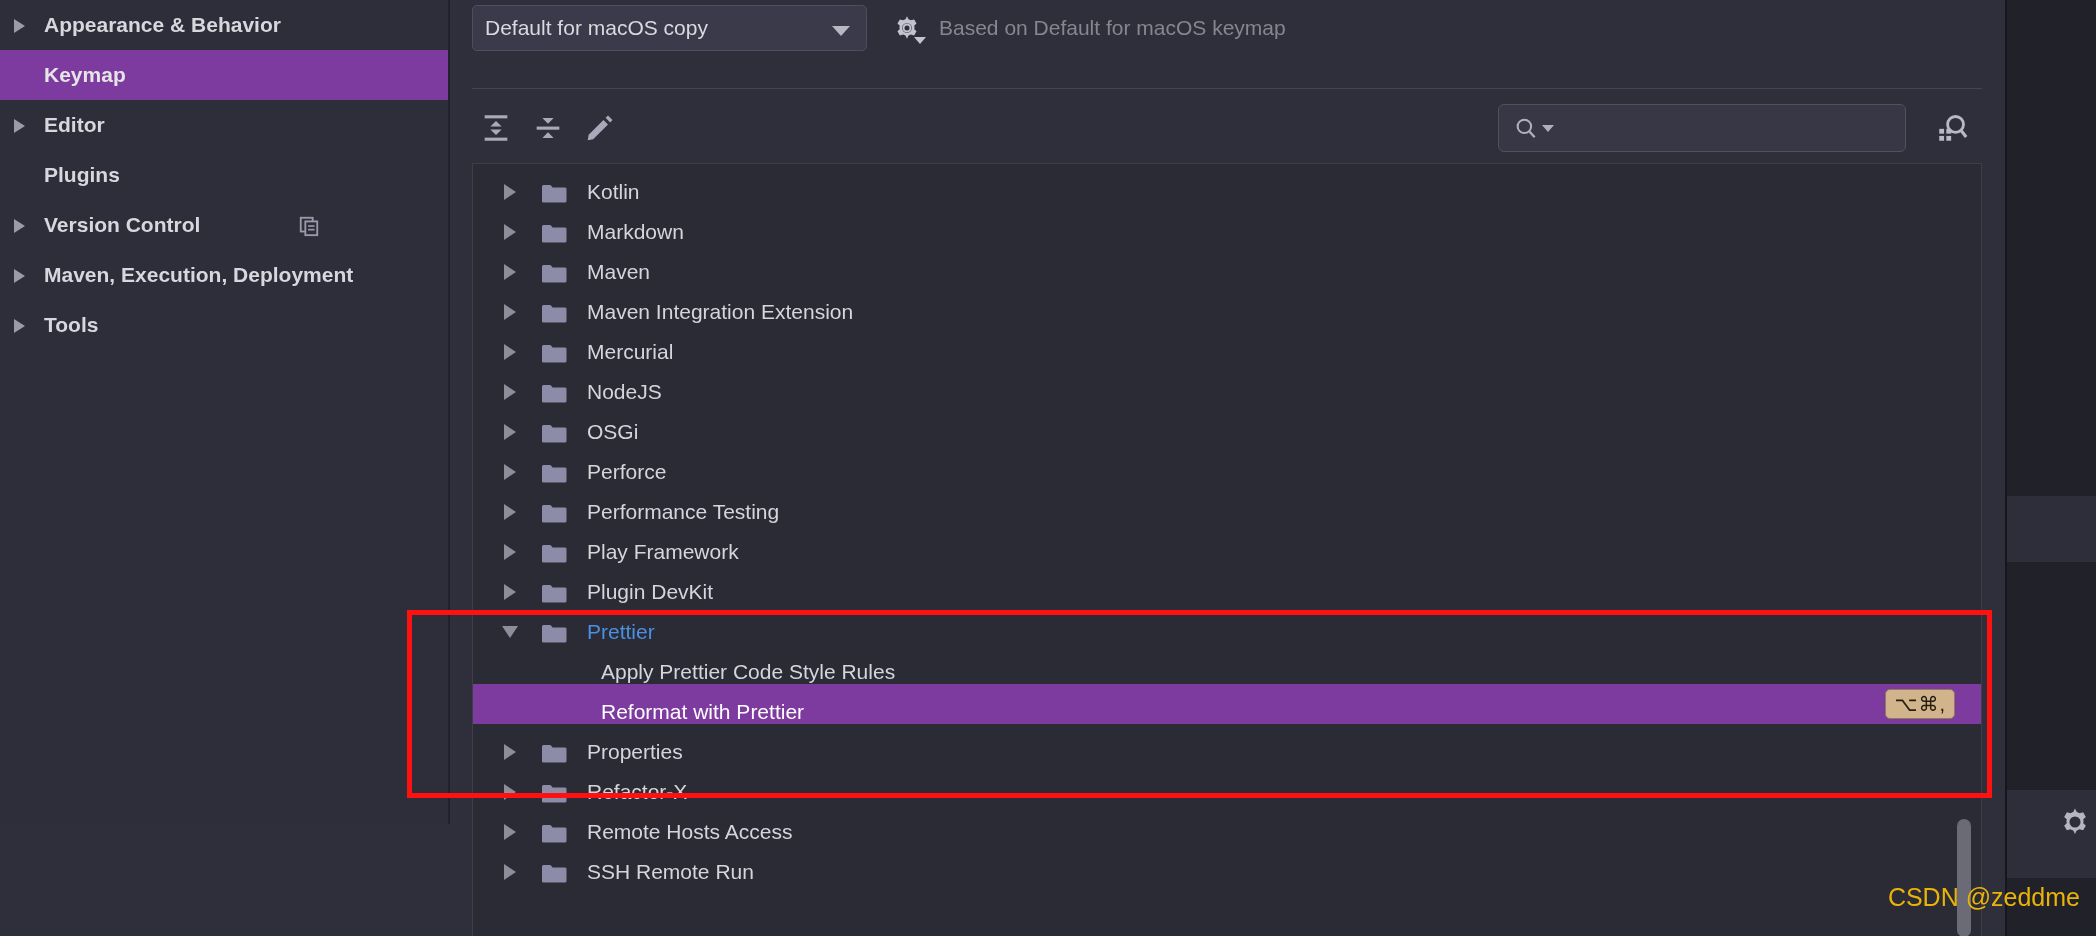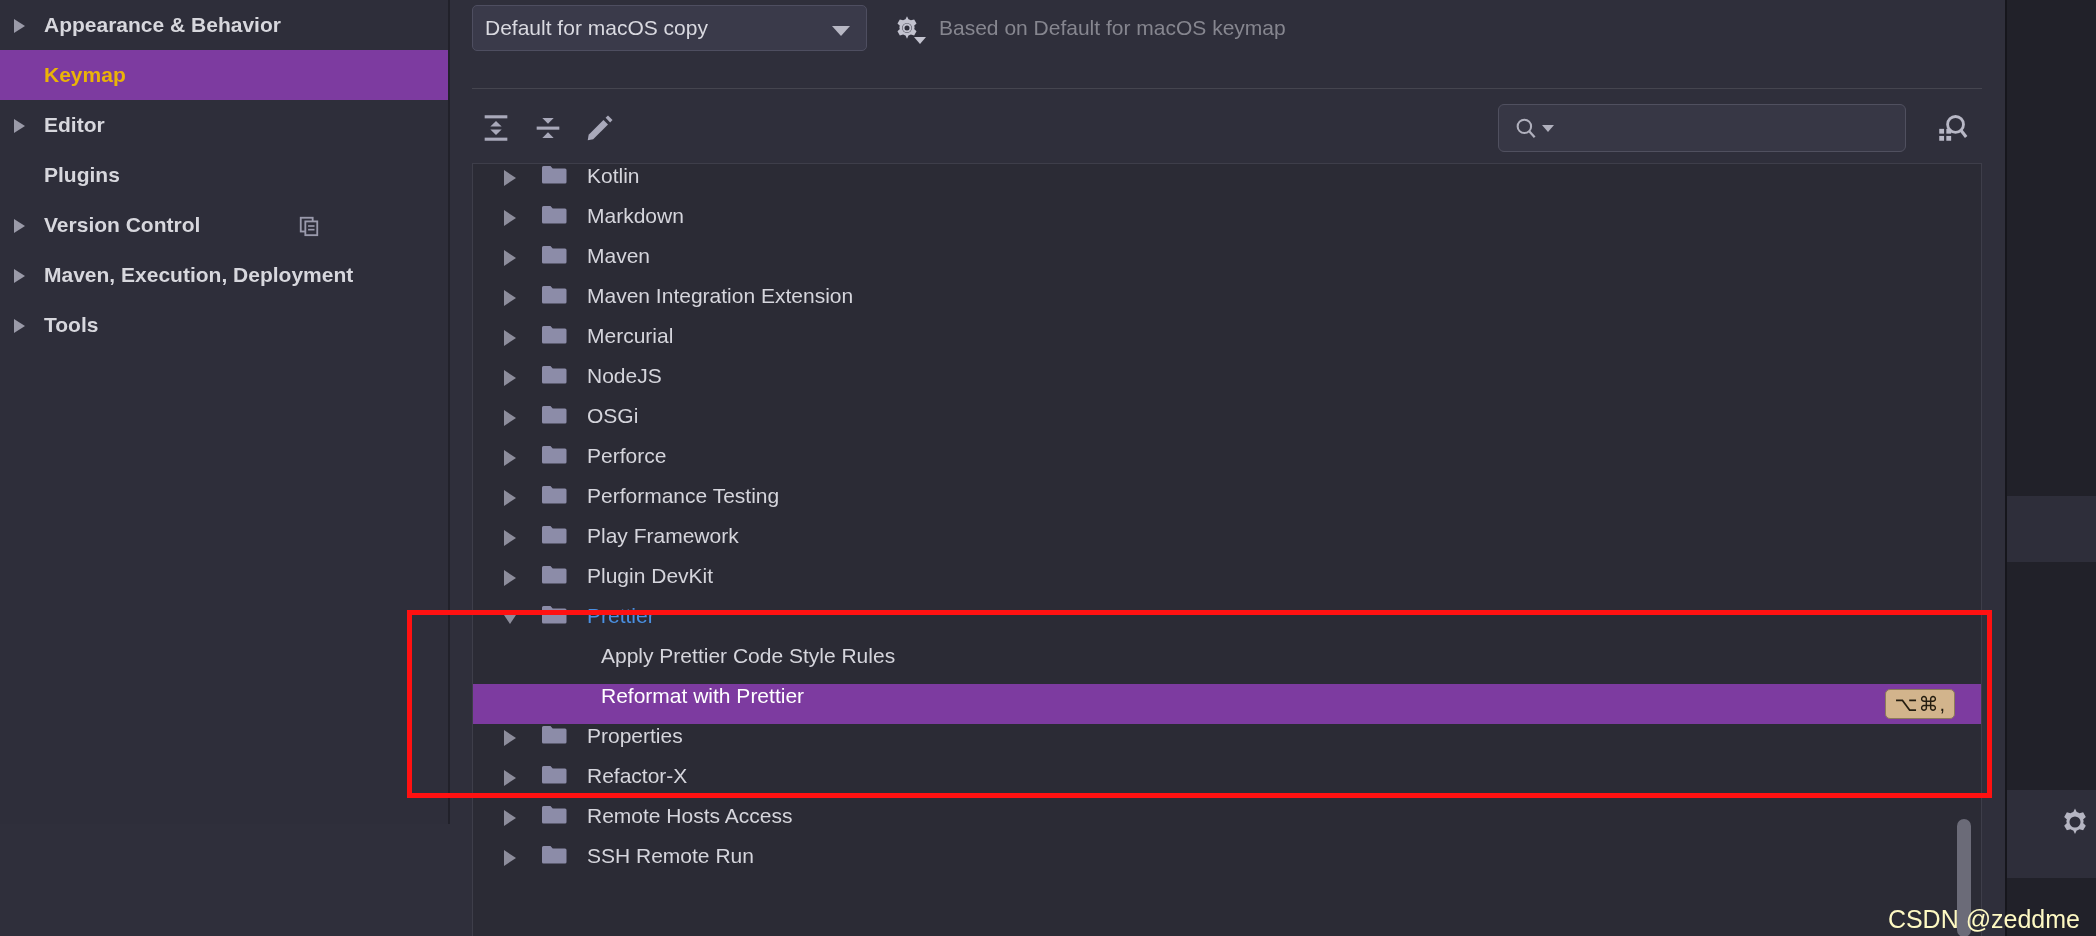--- a/index.html
+++ b/index.html
@@ -31,21 +31,21 @@
     position: relative;
     height: 50px;
     display: flex;
     align-items: center;
     padding-left: 10px;
     color: #d7d7dd;
     font-size: 21px;
     font-weight: bold;
     white-space: nowrap;
   }
-  .side-row.selected { background: #7d3ba0; color: #eab308; }
+  .side-row.selected { background: #7d3ba0; color: #e5e5e5; }
   .side-arrow {
     width: 22px; height: 22px;
     flex: 0 0 22px;
     position: relative;
   }
   .side-arrow.has::after {
     content: "";
     position: absolute;
     left: 4px; top: 5px;
     border-left: 11px solid #9a9aa8;
@@ -173,21 +173,21 @@
     overflow: hidden;
   }
   #tree-list {
     position: relative;
     width: 100%;
   }
   .tree-row {
     position: relative;
     height: 40px;
     display: flex;
-    align-items: flex-start;
+    align-items: flex-end;
     color: #d5d5dc;
     font-size: 21px;
     white-space: nowrap;
     gap: 10px;
   }
   .tree-row.selected { background: #7d3ba0; color: #ffffff; }
   .tree-row .t-arrow {
     flex: 0 0 26px;
     width: 26px; height: 26px;
     margin-left: 24px;
@@ -270,22 +270,22 @@
     position: absolute;
     left: 407px; top: 610px;
     width: 1585px; height: 188px;
     border: 5px solid #ff1111;
     pointer-events: none;
   }
 
   
   #watermark {
     position: absolute;
-    right: 16px; bottom: 2px;
-    color: #fef9c3;
+    right: 16px; bottom: 24px;
+    color: #eab308;
     font-size: 25px;
   }
 </style>
 </head>
 <body>
 
 <div id="app">
 
   <div id="sidebar">
       <div class="side-row">

